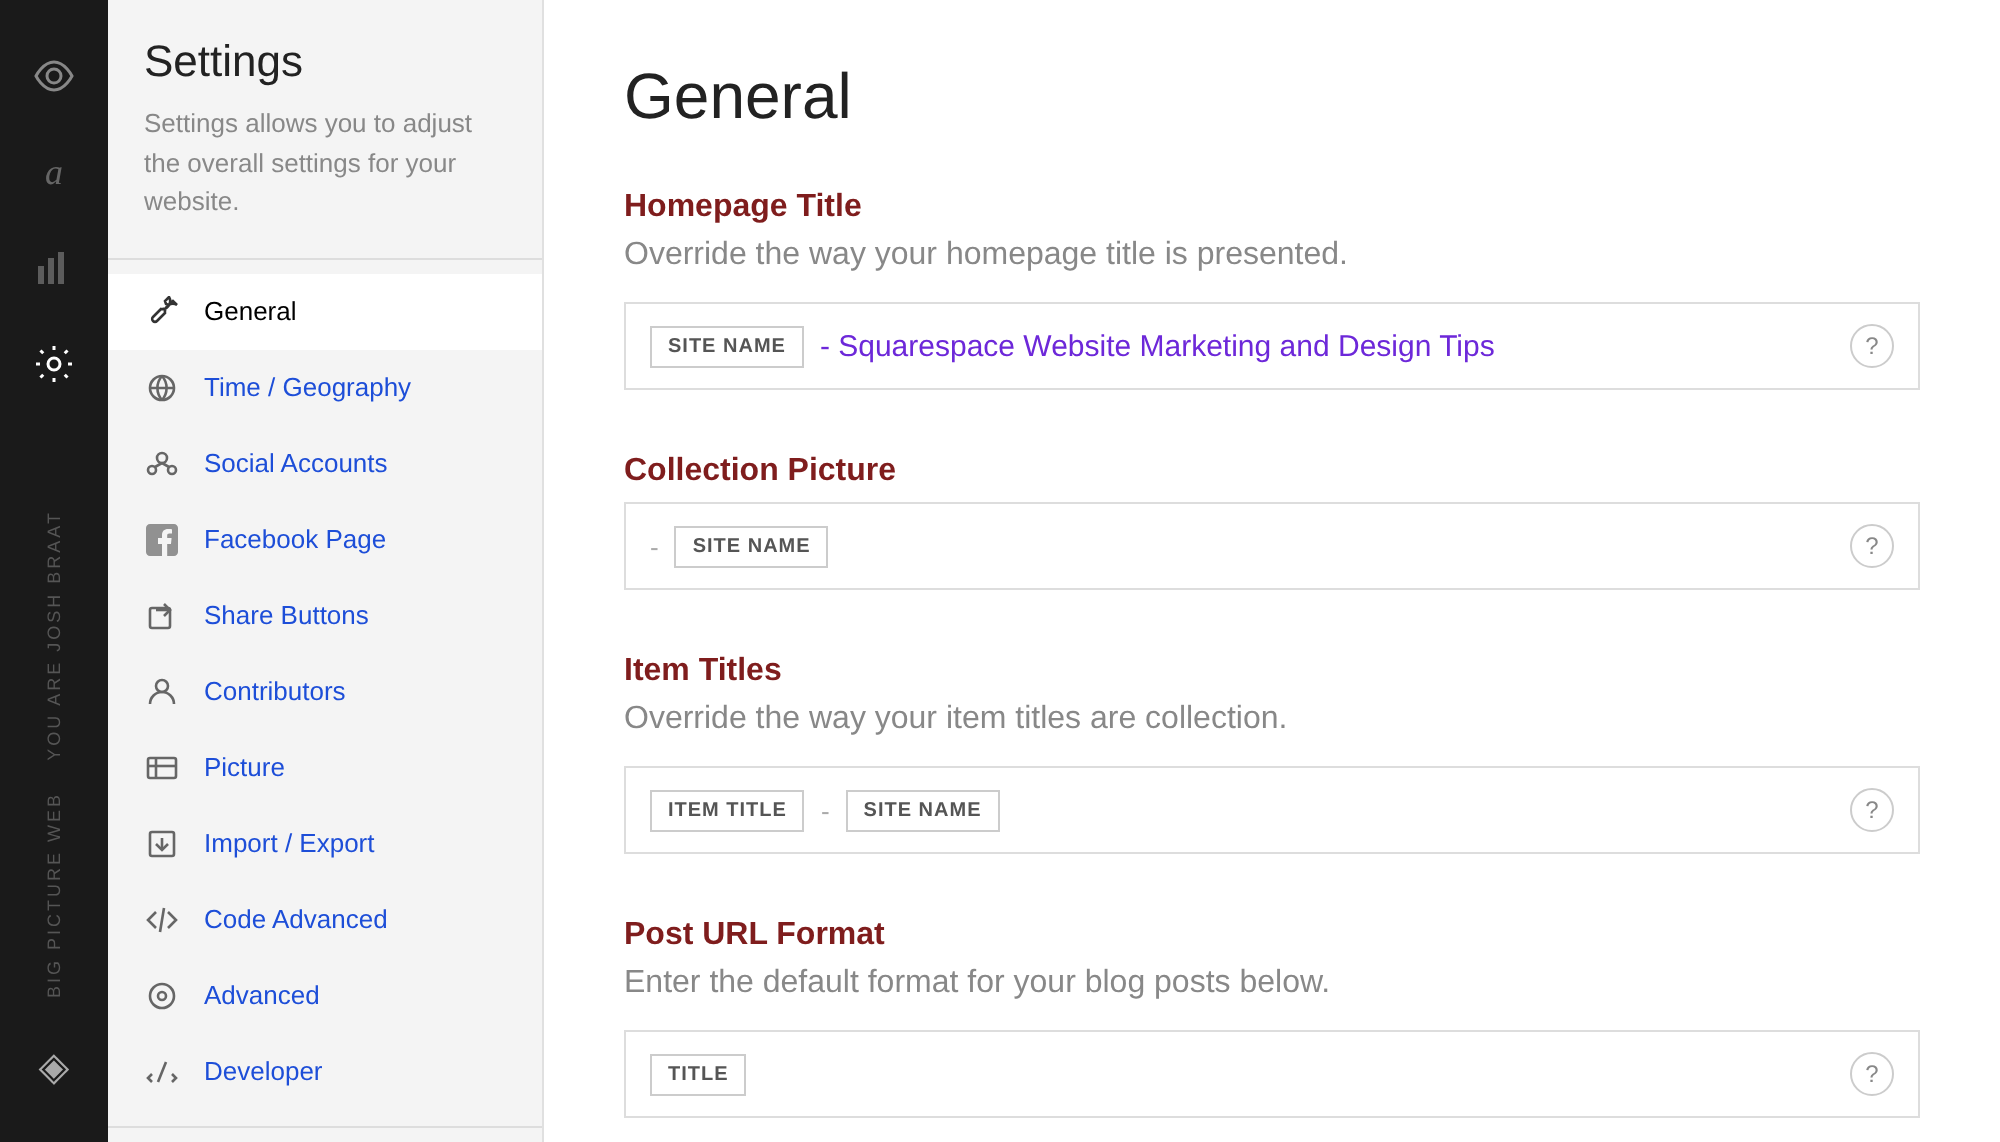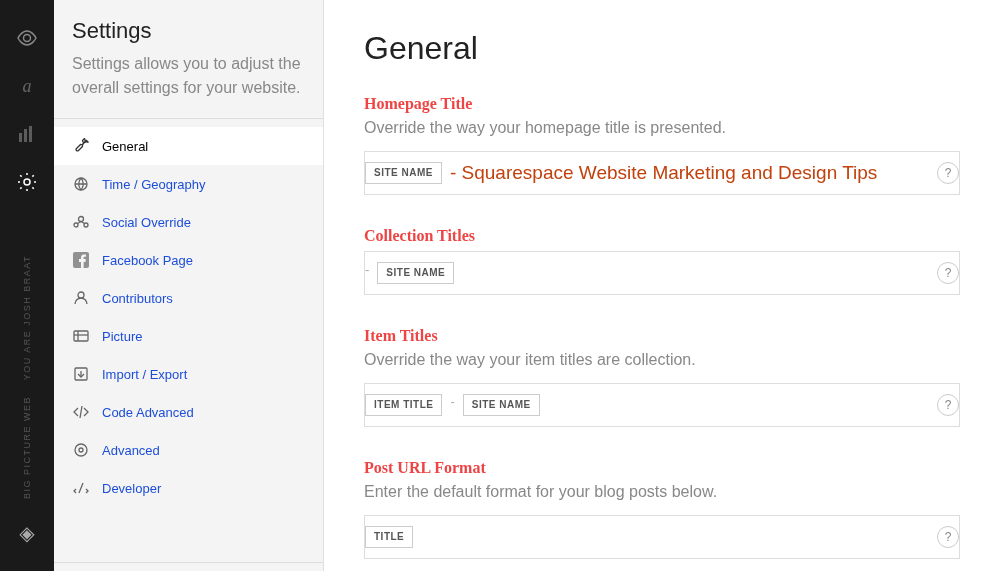--- a/index.html
+++ b/index.html
@@ -31,39 +31,39 @@
     .icon-bar-bottom {
       display: flex;
       flex-direction: column;
       align-items: center;
       padding-bottom: 14px;
       gap: 4px;
     }
 
     
     .sidebar {
-      width: 270px;
+      width: 218px;
       background: #f4f4f4;
       border-right: 1px solid #e0e0e0;
       display: flex;
       flex-direction: column;
       flex-shrink: 0;
       overflow-y: auto;
     }
     .sidebar-header {
       padding: 18px 18px 10px 18px;
     }
     .sidebar-title {
       font-size: 22px;
       font-weight: 300;
       color: #222;
       margin-bottom: 8px;
     }
     .sidebar-desc {
-      font-size: 16px;
+      font-size: 13px;
       color: #888;
       line-height: 1.5;
     }
     .sidebar-divider {
       height: 1px;
       background: #ddd;
       margin: 8px 0;
     }
     .sidebar-nav {
       flex: 1;
@@ -106,50 +106,50 @@
       font-weight: 300;
       color: #222;
       margin-bottom: 28px;
     }
     .section {
       margin-bottom: 32px;
     }
     .section-title {
       font-size: 16px;
       font-weight: 600;
-      color: #ef4444;
+      color: #7f1d1d;
       margin-bottom: 6px;
-      font-family: Liberation Serif, serif;
     }
     .section-desc {
       font-size: 16px;
       color: #888;
       margin-bottom: 14px;
     }
     .field-row {
       display: flex;
+      align-items: center;
       border: 1px solid #ddd;
-      padding: 10px 0;
+      padding: 10px 12px;
       gap: 8px;
       background: #fff;
     }
     .field-tag {
       background: #fff;
       border: 1px solid #ccc;
       padding: 4px 8px;
       font-size: 10px;
       font-weight: 600;
       color: #555;
       letter-spacing: 0.5px;
       text-transform: uppercase;
       white-space: nowrap;
     }
     .field-text {
-      font-size: 19px;
-      color: #c2410c;
+      font-size: 15px;
+      color: #6d28d9;
       flex: 1;
     }
     .field-dash {
       font-size: 13px;
       color: #aaa;
     }
     .field-help {
       margin-left: auto;
       width: 22px;
       height: 22px;
@@ -239,32 +239,42 @@
     <div class="nav-item">
       <span class="nav-icon">
         <svg width="16" height="16" viewBox="0 0 16 16" fill="none" stroke="currentColor" stroke-width="1.3">
           <circle cx="8" cy="5" r="2.5"></circle>
           <circle cx="3" cy="11" r="2"></circle>
           <circle cx="13" cy="11" r="2"></circle>
           <line x1="8" y1="7.5" x2="4.5" y2="9.5"></line>
           <line x1="8" y1="7.5" x2="11.5" y2="9.5"></line>
         </svg>
       </span>
-      <span>Social Override</span>
+      <span>Social Accounts</span>
     </div>
 
     <div class="nav-item">
       <span class="nav-icon">
         <svg width="16" height="16" viewBox="0 0 16 16" fill="currentColor">
           <path d="M14 0H2C.9 0 0 .9 0 2v12c0 1.1.9 2 2 2h6v-6H6V7h2V5.5C8 3.6 9.1 2.5 11 2.5c.9 0 1.8.1 2 .1v2.1h-1.3c-.9 0-1.1.4-1.1 1V7h2.2l-.3 3H10.6V16H14c1.1 0 2-.9 2-2V2c0-1.1-.9-2-2-2z" opacity="0.7"></path>
         </svg>
       </span>
       <span>Facebook Page</span>
     </div>
 
+    <div class="nav-item">
+      <span class="nav-icon">
+        <svg width="16" height="16" viewBox="0 0 16 16" fill="none" stroke="currentColor" stroke-width="1.3">
+          <rect x="2" y="4" width="10" height="10" rx="1"></rect>
+          <path d="M9 2l3 3-3 3"></path>
+          <line x1="12" y1="5" x2="5" y2="5"></line>
+        </svg>
+      </span>
+      <span>Share Buttons</span>
+    </div>
 
     <div class="nav-item">
       <span class="nav-icon">
         <svg width="16" height="16" viewBox="0 0 16 16" fill="none" stroke="currentColor" stroke-width="1.3">
           <circle cx="8" cy="5" r="3"></circle>
           <path d="M2 14c0-3.3 2.7-6 6-6s6 2.7 6 6"></path>
         </svg>
       </span>
       <span>Contributors</span>
     </div>
@@ -334,21 +344,21 @@
     <div class="section-title">Homepage Title</div>
     <div class="section-desc">Override the way your homepage title is presented.</div>
     <div class="field-row">
       <span class="field-tag">SITE NAME</span>
       <span class="field-text">- Squarespace Website Marketing and Design Tips</span>
       <span class="field-help">?</span>
     </div>
   </div>
 
   <div class="section">
-    <div class="section-title">Collection Titles</div>
+    <div class="section-title">Collection Picture</div>
     <div class="field-row">
       <span class="field-dash">-</span>
       <span class="field-tag">SITE NAME</span>
       <span class="field-help">?</span>
     </div>
   </div>
 
   <div class="section">
     <div class="section-title">Item Titles</div>
     <div class="section-desc">Override the way your item titles are collection.</div>

